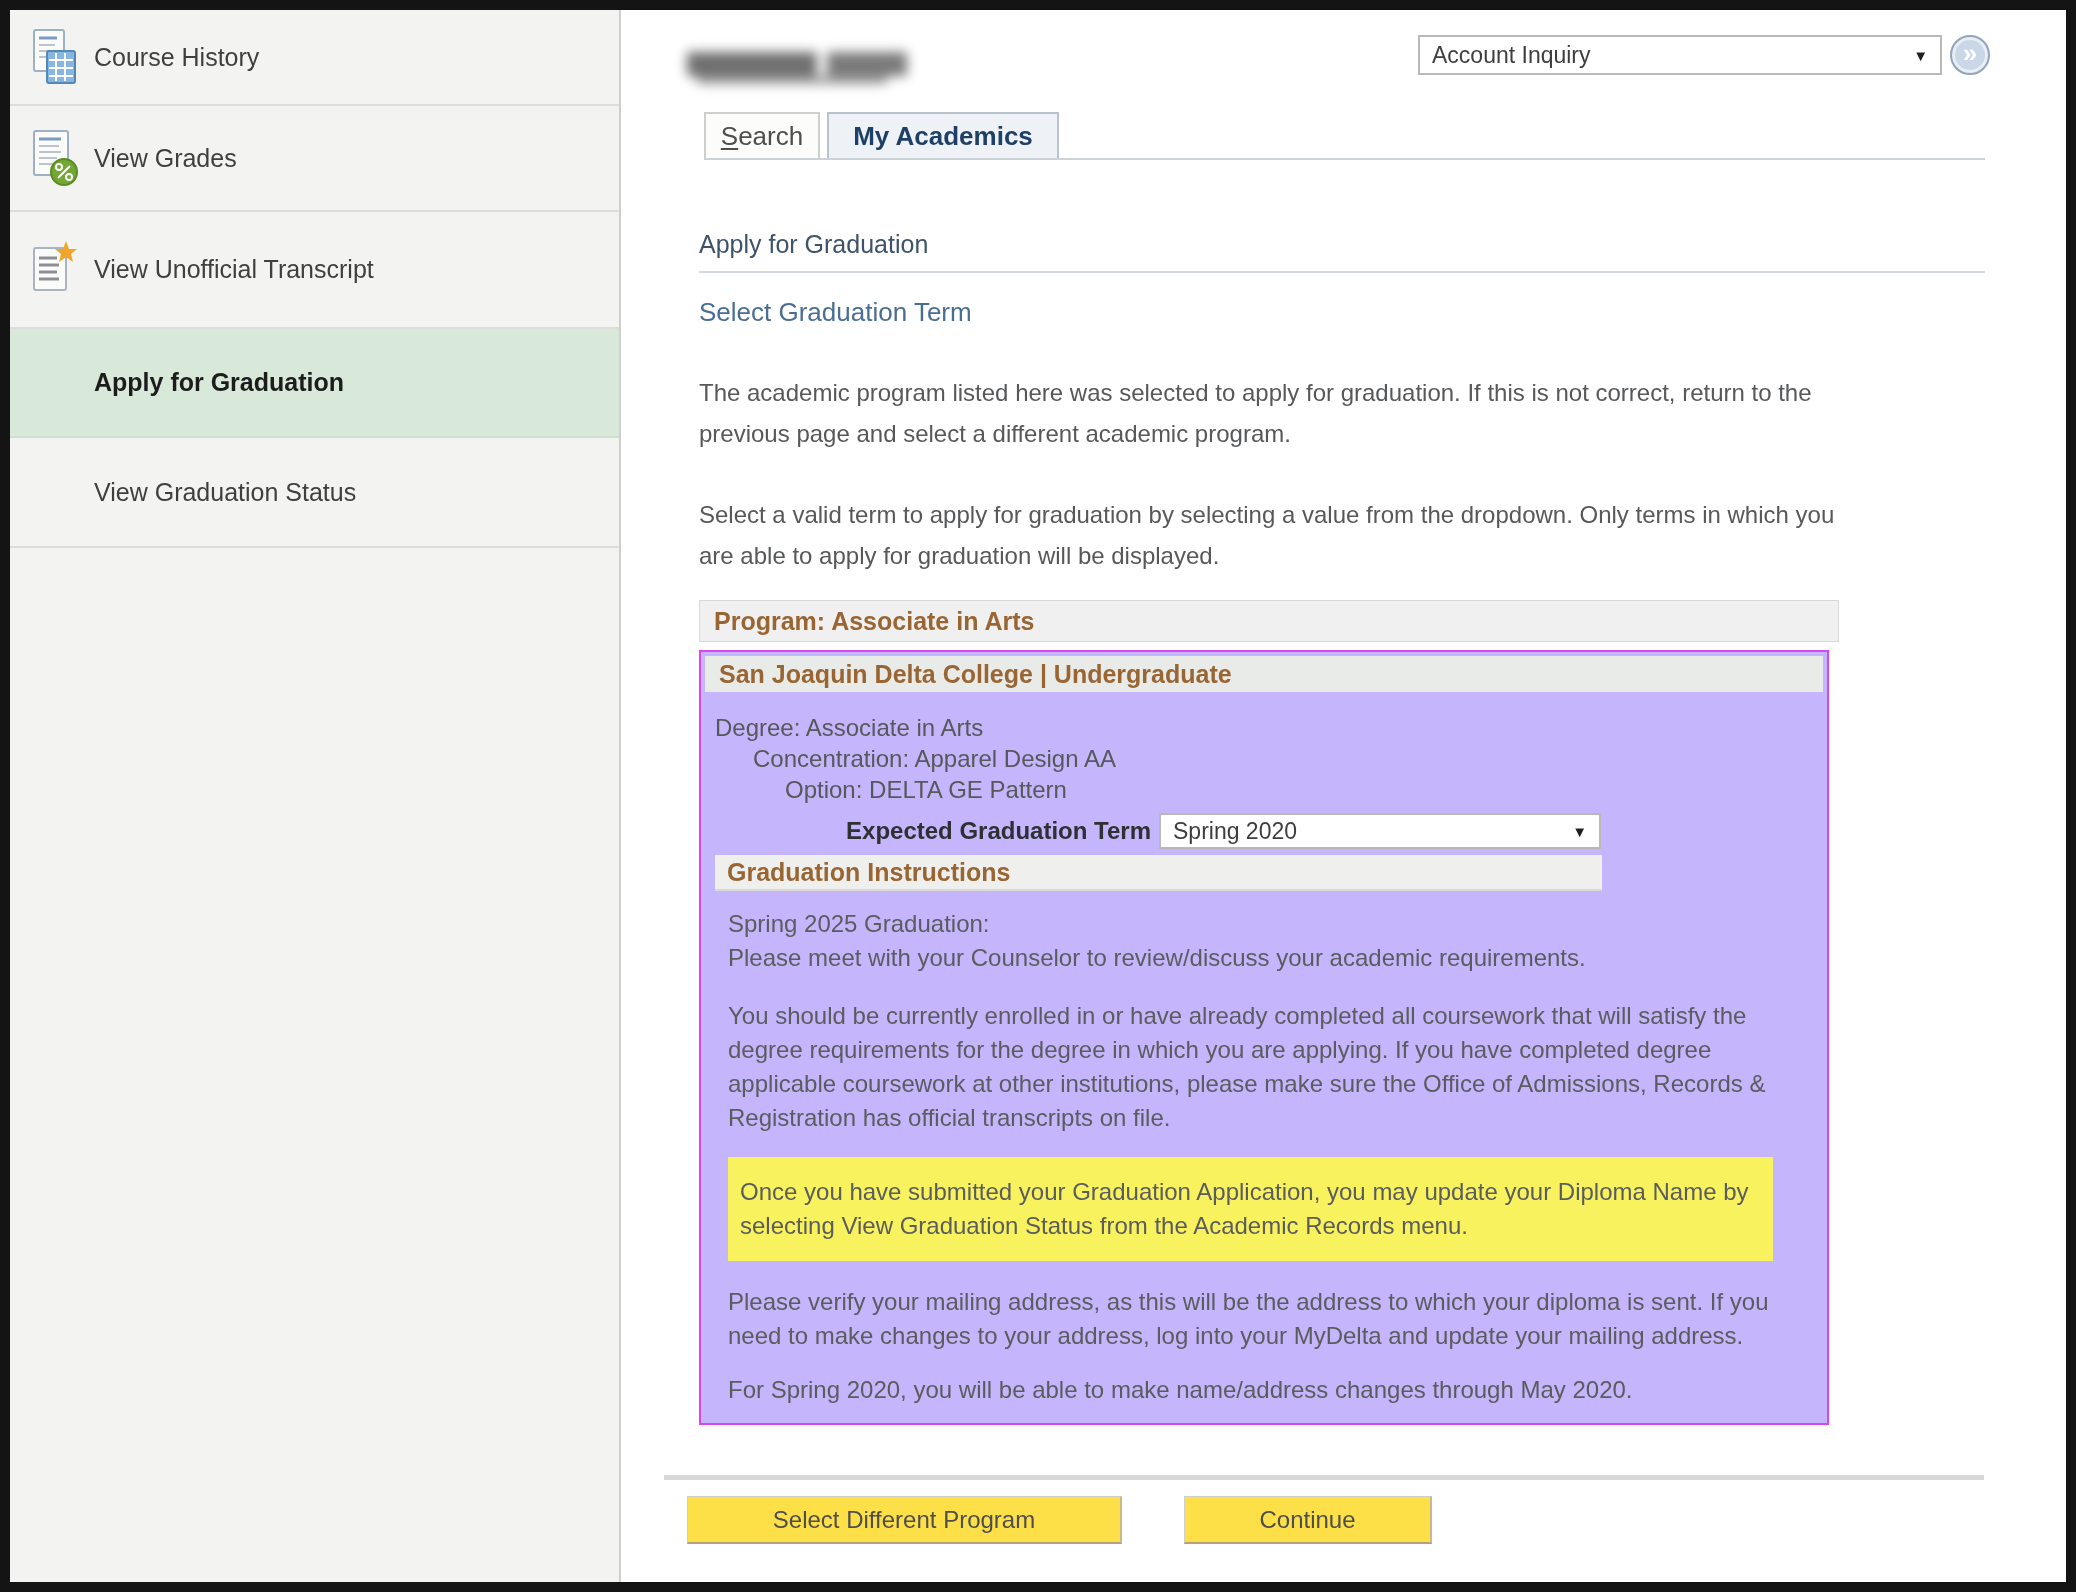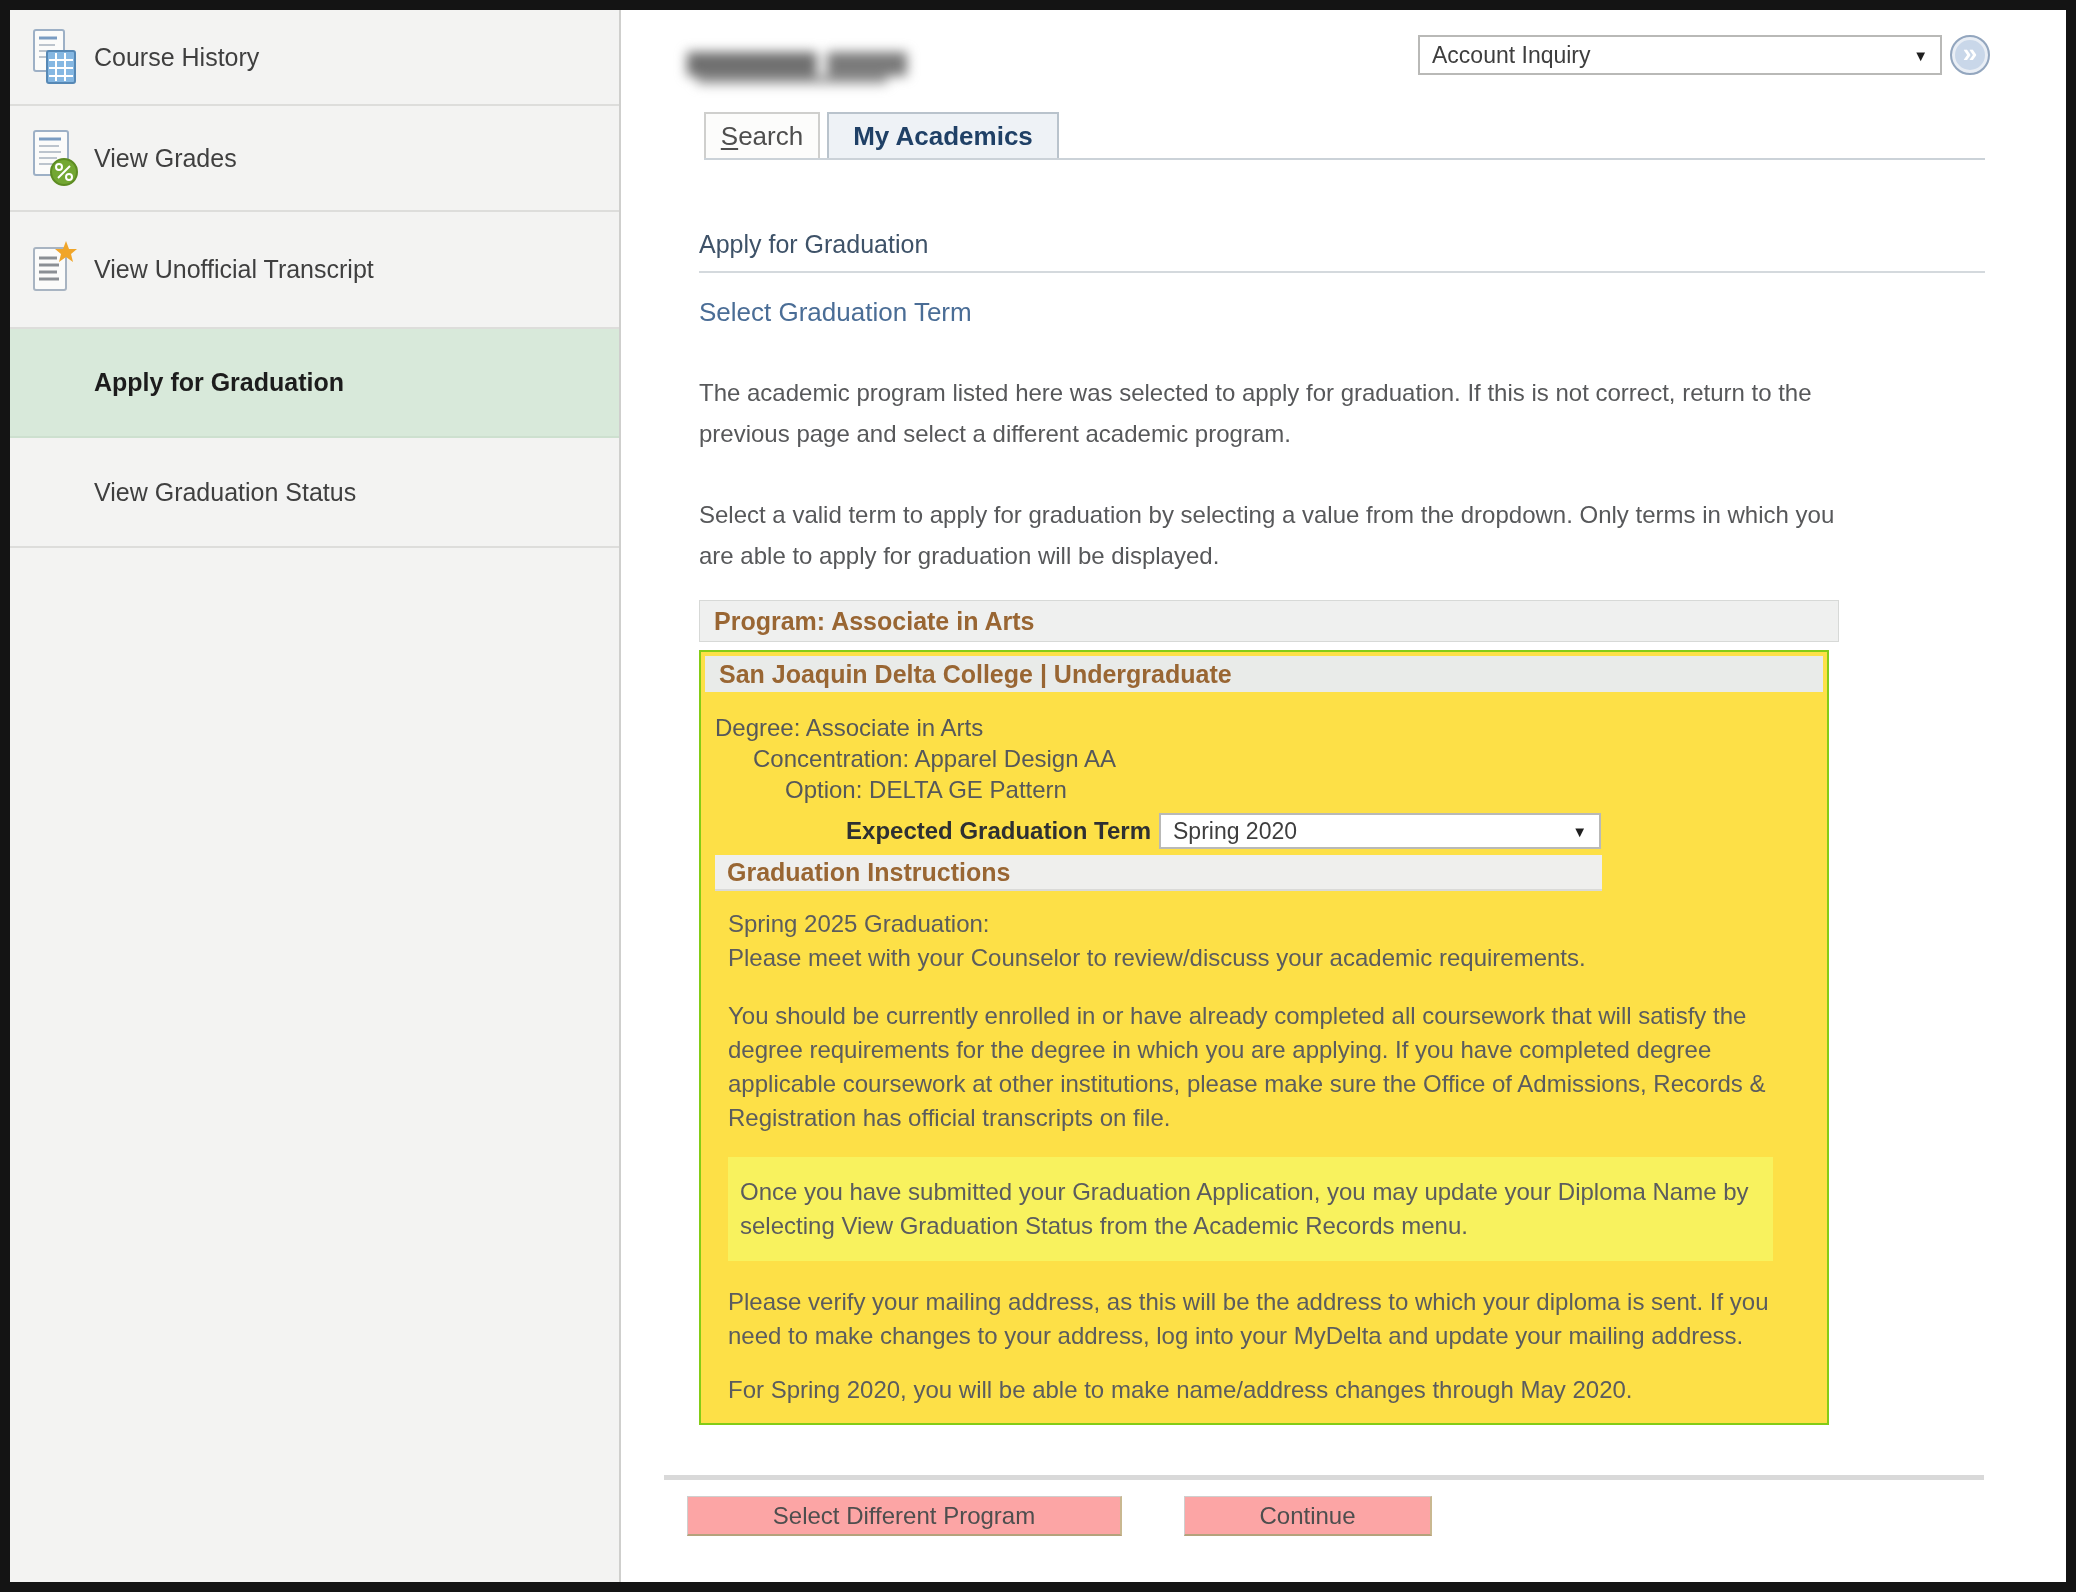--- a/index.html
+++ b/index.html
@@ -44,41 +44,41 @@
 
   .content{margin:0 81px 0 78px;}
   .breadcrumb{margin-top:70px;font-size:25px;color:#3e5268;}
   .rule{margin-top:12px;height:2px;background:#d4d9dd;width:1286px;}
   .page-title{margin:24px 0 0 0;font-size:26px;font-weight:400;color:#4a6d96;}
   .intro{margin-top:44px;font-size:24px;color:#57585a;line-height:41px;max-width:1160px;}
   .intro + .intro{margin-top:40px;}
 
   .program-bar{margin-top:20px;width:1140px;height:42px;background:#eff0ef;border:1px solid #d7d9d7;
                display:flex;align-items:center;padding-left:14px;font-size:25px;font-weight:bold;color:#996633;}
-  .program-box{margin-top:8px;width:1130px;border:2px solid #84cc16;background:#fde047;padding-bottom:16px;}
+  .program-box{margin-top:8px;width:1130px;border:2px solid #d946ef;background:#c4b5fd;padding-bottom:16px;}
   .sjdc-bar{margin:4px 4px 0 4px;height:36px;background:#e9ebe9;display:flex;align-items:center;
             padding-left:14px;font-size:25px;font-weight:bold;color:#996633;}
   .degree{padding:20px 0 0 14px;font-size:24px;color:#56585a;line-height:31px;}
   .degree span{display:block;}
   .ind-1{padding-left:38px;} .ind-2{padding-left:70px;}
   .term-row{display:flex;align-items:center;margin-top:8px;}
   .term-label{width:450px;text-align:right;font-weight:bold;color:#2e3032;font-size:24px;}
   .term-select{margin-left:8px;width:442px;height:36px;border-width:2px;}
   .inst-bar{margin:6px 0 0 14px;width:887px;height:36px;background:#efefed;border-bottom:2px solid #dadad8;
             display:flex;align-items:center;padding-left:12px;font-size:25px;font-weight:bold;color:#996633;}
   .inst-text{padding:16px 0 0 27px;font-size:24px;color:#5b5c5e;line-height:34px;}
   .inst-text p{margin:0;max-width:1045px;}
   .inst-text p span{display:block;}
   .p-gap{margin-top:24px !important;}
   .hl{margin-top:22px !important;background:#f8f25e;padding:18px 12px;max-width:986px;}
   .p5{margin-top:20px !important;}
 
   .divider{margin:50px 0 0 -35px;width:1320px;height:5px;background:#d9d9d9;}
   .btn-row{margin:16px 0 0 -12px;display:flex;gap:62px;}
-  .btn{height:40px;background:#fca5a5;border:1px solid #cfcfce;border-bottom:2px solid #b5a27c;
+  .btn{height:48px;background:#fde047;border:1px solid #cfcfce;border-bottom:2px solid #b5a27c;
        border-right:2px solid #c9b890;font-size:24px;color:#4e4e4e;display:flex;align-items:center;
        justify-content:center;font-family:inherit;cursor:pointer;}
   .btn-sdp{width:435px;} .btn-cont{width:248px;}
 </style>
 </head>
 <body>
 
 <div class="frame">
 
   <aside class="sidebar">

